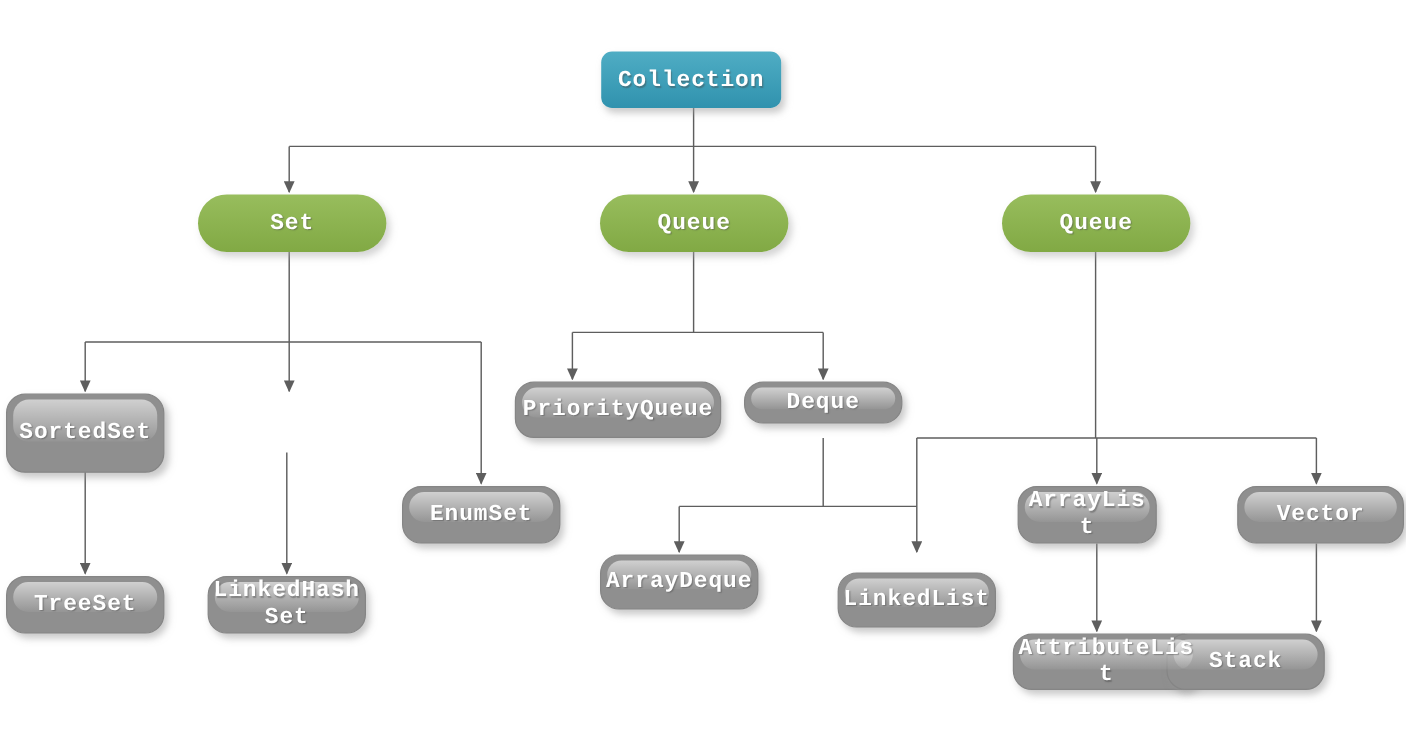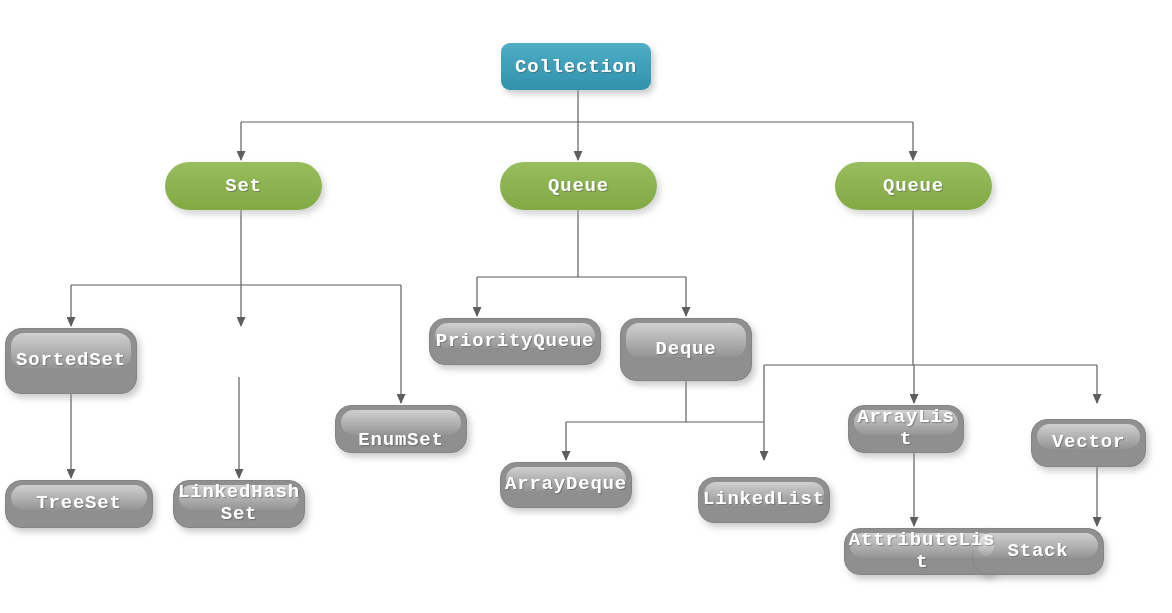--- a/index.html
+++ b/index.html
@@ -98,34 +98,34 @@
   <div class="node branch" style="left:835px;top:162px;width:157px;height:48px;">
     <span>Queue</span>
   </div>
 
   <div class="node leaf" style="left:5px;top:328px;width:132px;height:66px;">
     <span>SortedSet</span>
   </div>
   <div class="node leaf" style="left:405px;top:318px;width:172px;height:47px;margin-left:24px;">
     <span>PriorityQueue</span>
   </div>
-  <div class="node leaf" style="left:620px;top:318px;width:132px;height:63px;justify-content:center;">
+  <div class="node leaf" style="left:620px;top:318px;width:132px;height:35px;justify-content:center;">
     <span>Deque</span>
   </div>
-  <div class="node leaf" style="left:335px;top:405px;width:132px;height:48px;align-items:flex-end;">
+  <div class="node leaf" style="left:335px;top:405px;width:132px;height:48px;">
     <span>EnumSet</span>
   </div>
   <div class="node leaf" style="left:848px;top:405px;width:116px;height:48px;">
     <span>ArrayList</span>
   </div>
-  <div class="node leaf" style="left:1031px;top:419px;width:115px;height:48px;">
+  <div class="node leaf" style="left:1031px;top:405px;width:139px;height:48px;">
     <span>Vector</span>
   </div>
 
-  <div class="node leaf" style="left:5px;top:480px;width:148px;height:48px;">
+  <div class="node leaf" style="left:5px;top:480px;width:132px;height:48px;">
     <span>TreeSet</span>
   </div>
   <div class="node leaf" style="left:173px;top:480px;width:132px;height:48px;">
     <span>LinkedHashSet</span>
   </div>
   <div class="node leaf" style="left:500px;top:462px;width:132px;height:46px;">
     <span>ArrayDeque</span>
   </div>
   <div class="node leaf" style="left:698px;top:462px;width:132px;height:46px;margin-top:15px;">
     <span>LinkedList</span>

